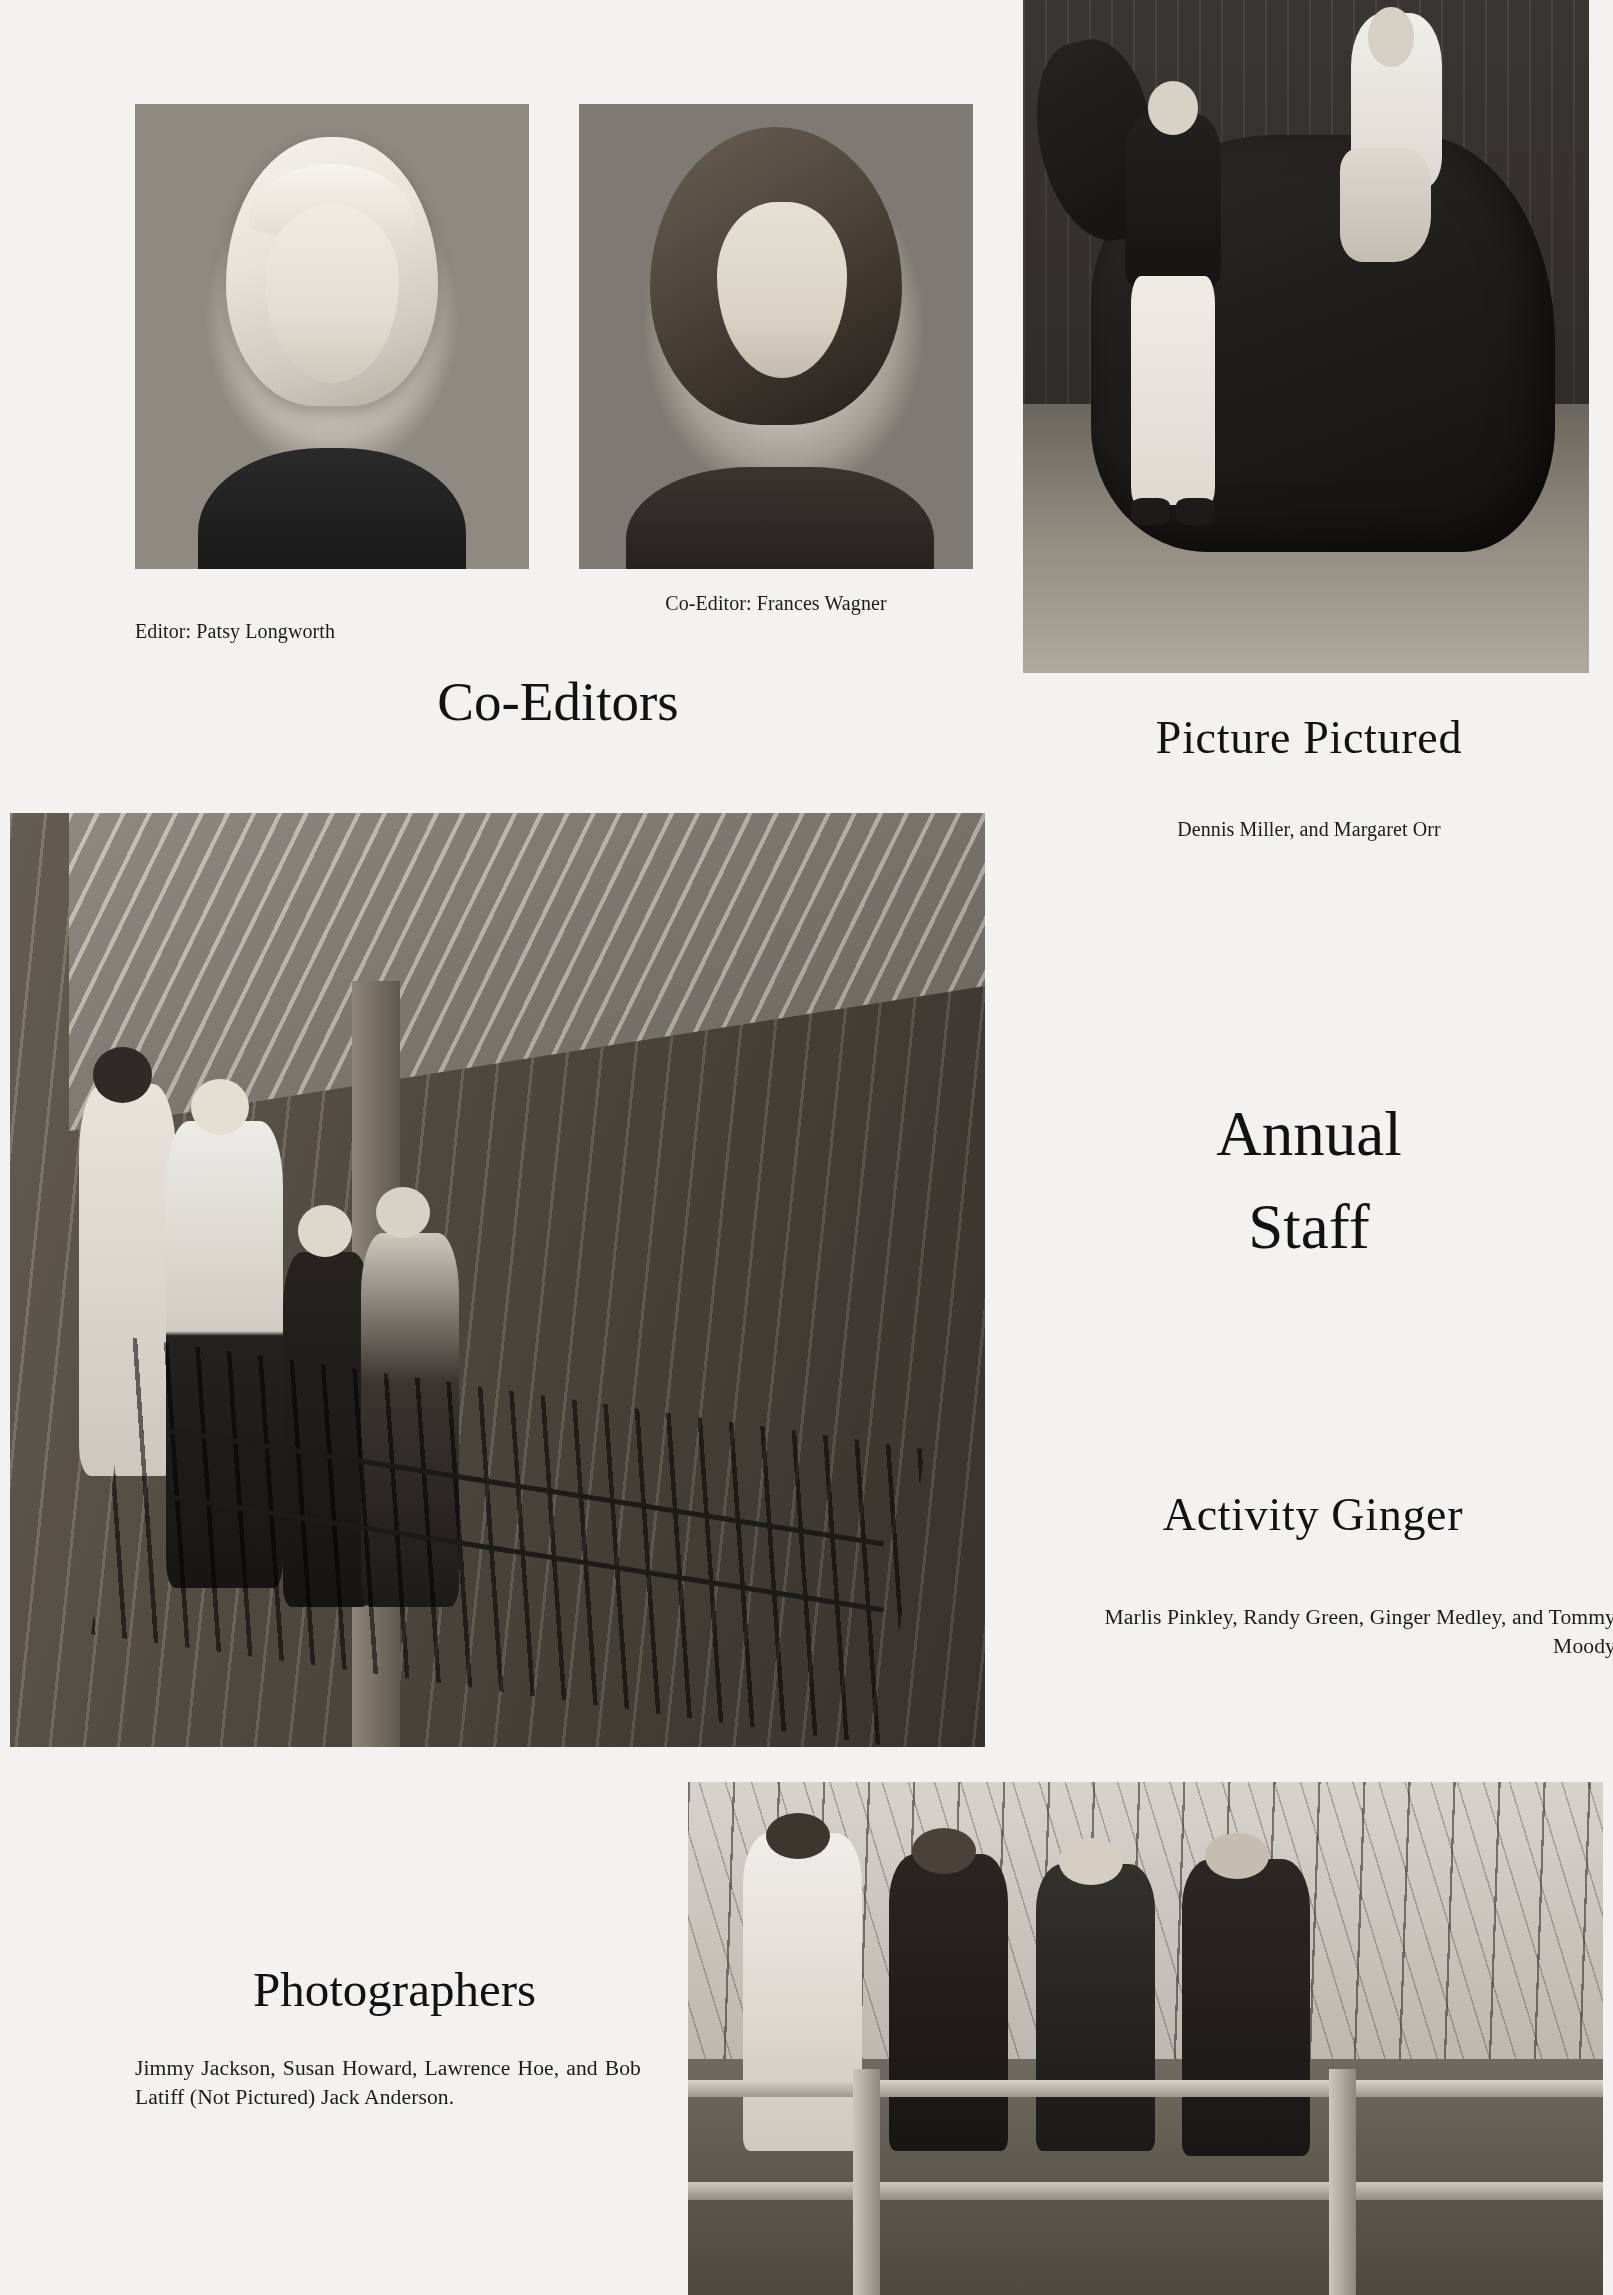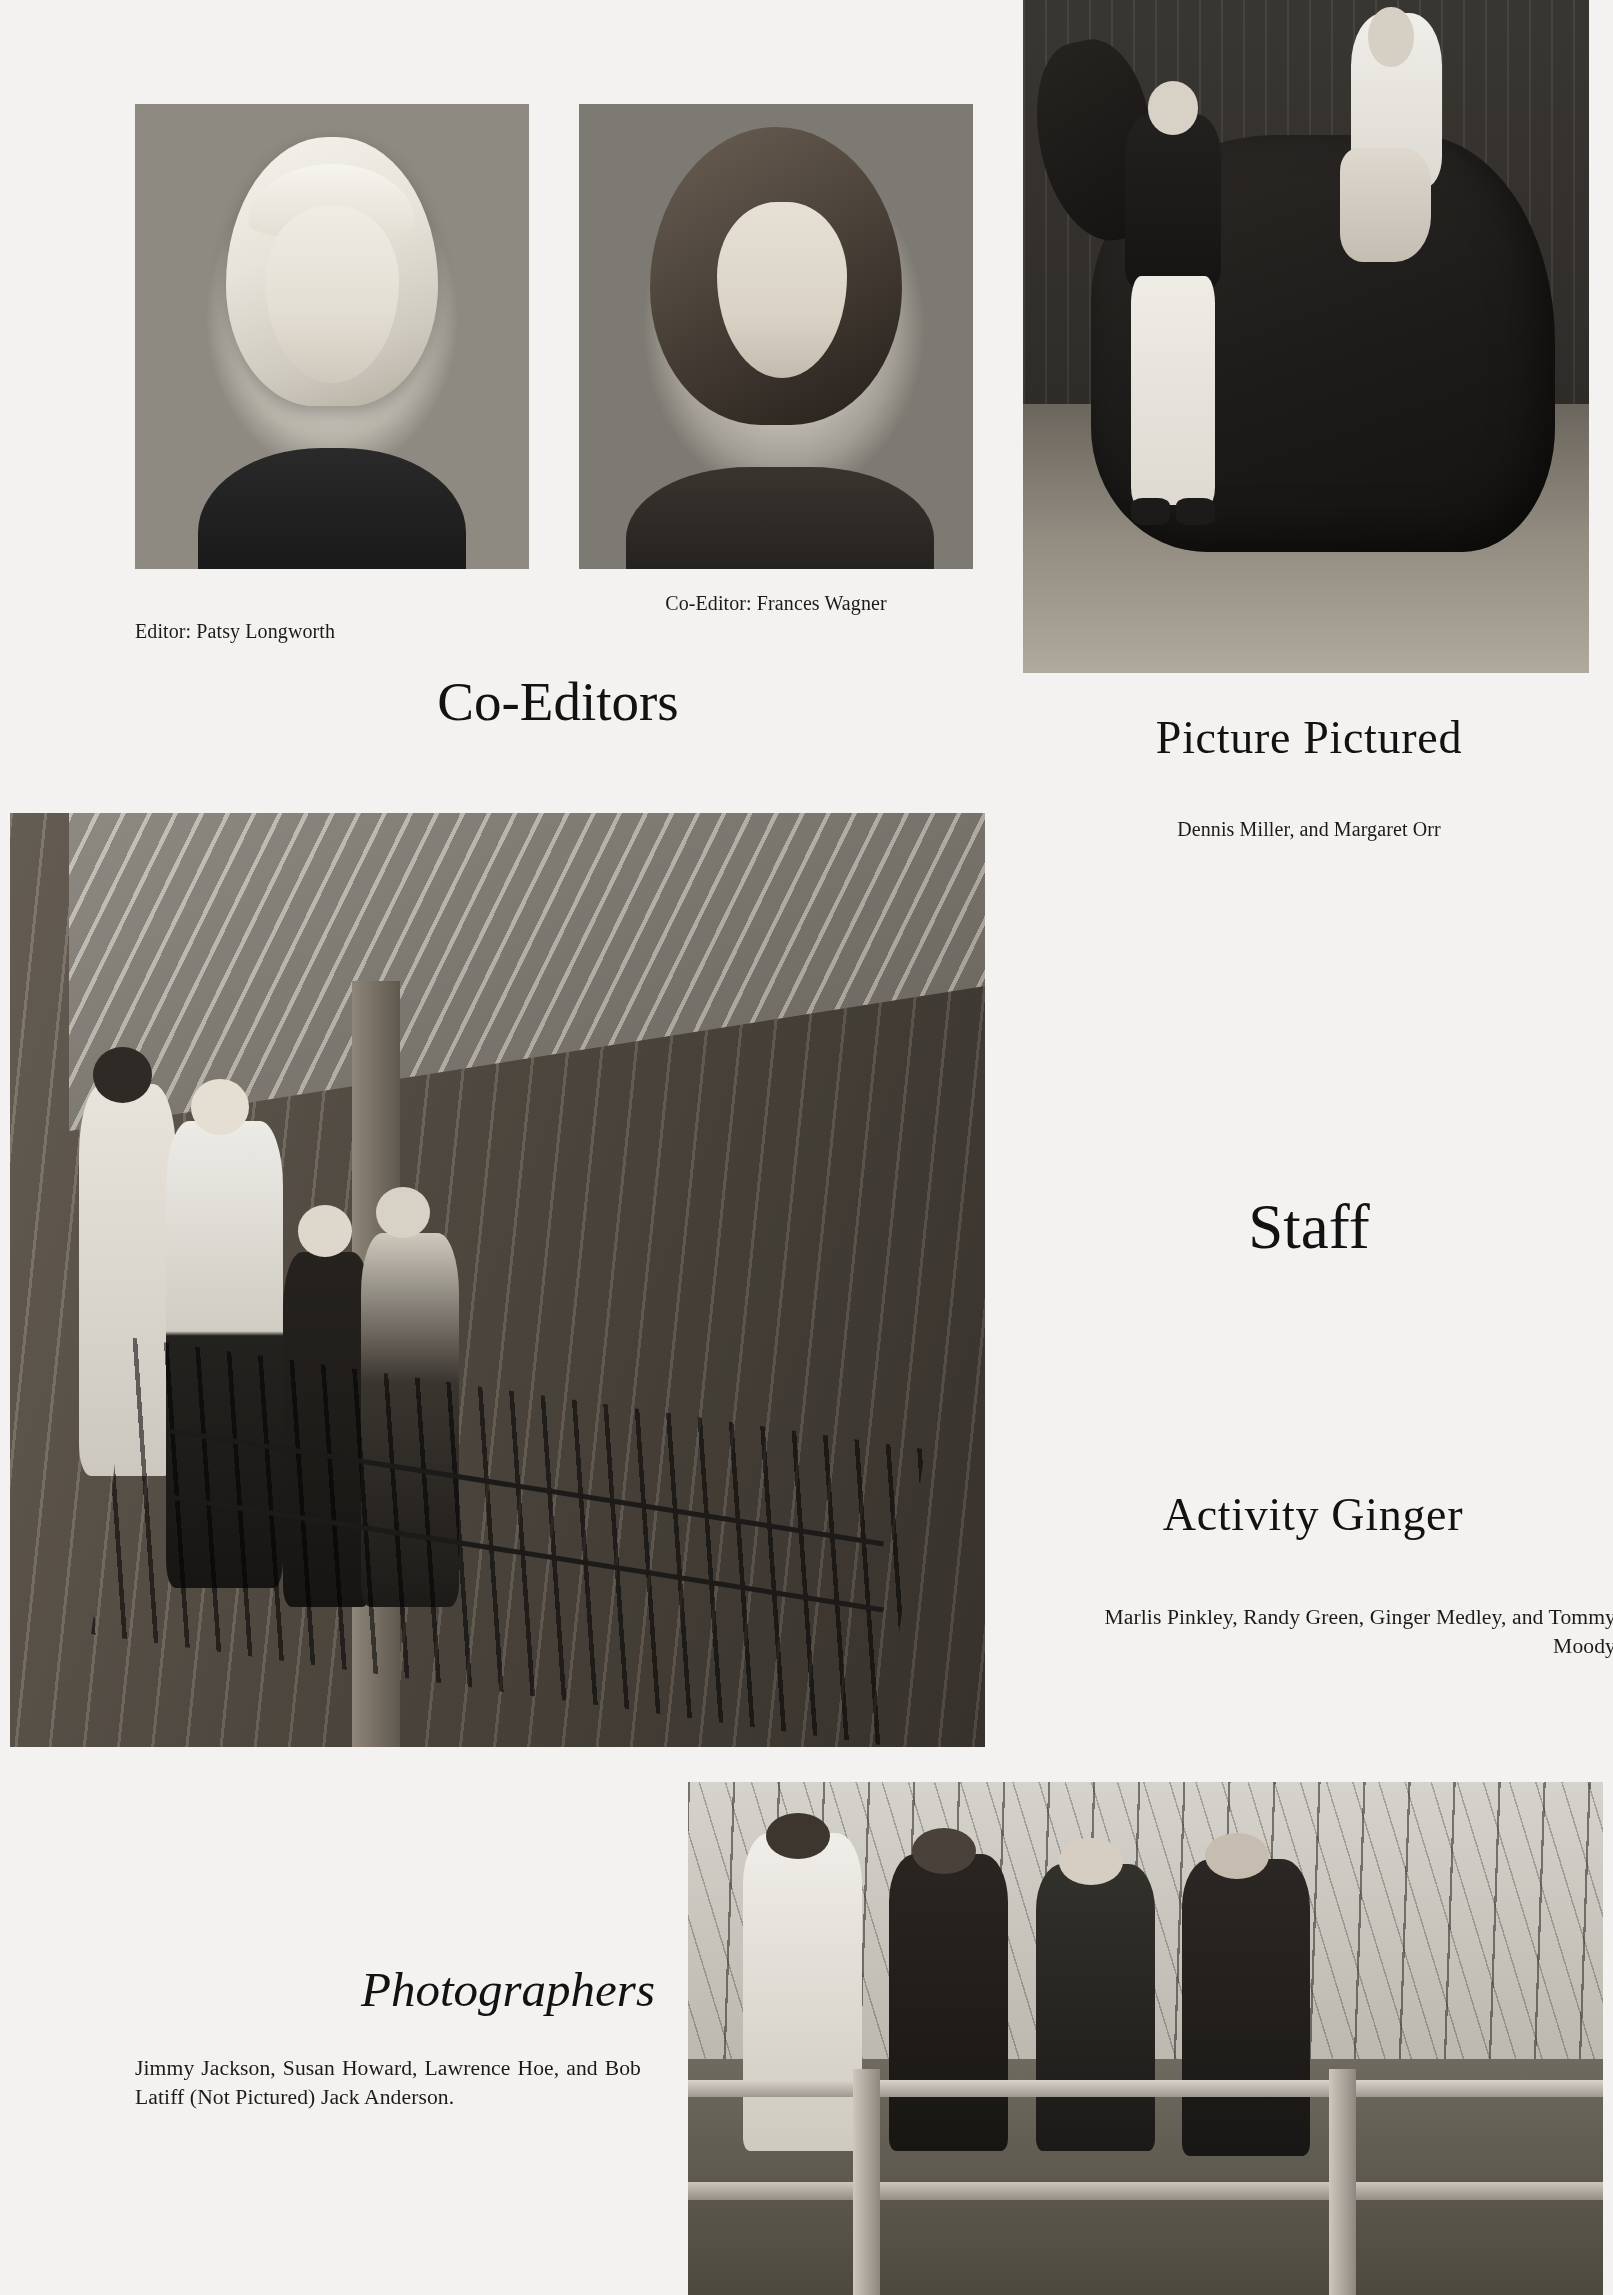--- a/index.html
+++ b/index.html
@@ -341,27 +341,28 @@
     <div class="p2h"></div>
     <div class="p3"></div>
     <div class="p3h"></div>
     <div class="p4"></div>
     <div class="p4h"></div>
     <div class="stairs"></div>
     <div class="rail"></div>
     <div class="rail2"></div>
   </div>
 
+  <div class="heading" style="left:1019px; top:1098px; width:580px; text-align:center; font-size:63px;">Annual</div>
   <div class="heading" style="left:1019px; top:1191px; width:580px; text-align:center; font-size:63px;">Staff</div>
 
   <div class="heading" style="left:1019px; top:1488px; width:588px; text-align:center; font-size:46px; letter-spacing:0.7px;">Activity Ginger</div>
 
   <div class="caption" style="left:1025px; top:1603px; width:543px; text-align:right; font-size:21.6px; line-height:1.35;margin-left:48px;">Marlis Pinkley, Randy Green, Ginger Medley, and Tommy Moody</div>
 
-  <div class="heading" style="left:134px; top:1961px; width:521px; text-align:right; font-size:49px;font-style:italic;">Photographers</div>
+  <div class="heading" style="left:134px; top:1961px; width:521px; text-align:center; font-size:49px;">Photographers</div>
 
   <div class="caption" style="left:135px; top:2054px; width:506px; text-align:justify; font-size:21.6px; line-height:1.35;">Jimmy Jackson, Susan Howard, Lawrence Hoe, and Bob Latiff (Not Pictured) Jack Anderson.</div>
 
   <div class="photo fencephoto">
     <div class="sky"></div>
     <div class="trees"></div>
     <div class="ground"></div>
     <div class="s1"></div>
     <div class="s1h"></div>
     <div class="s2"></div>

